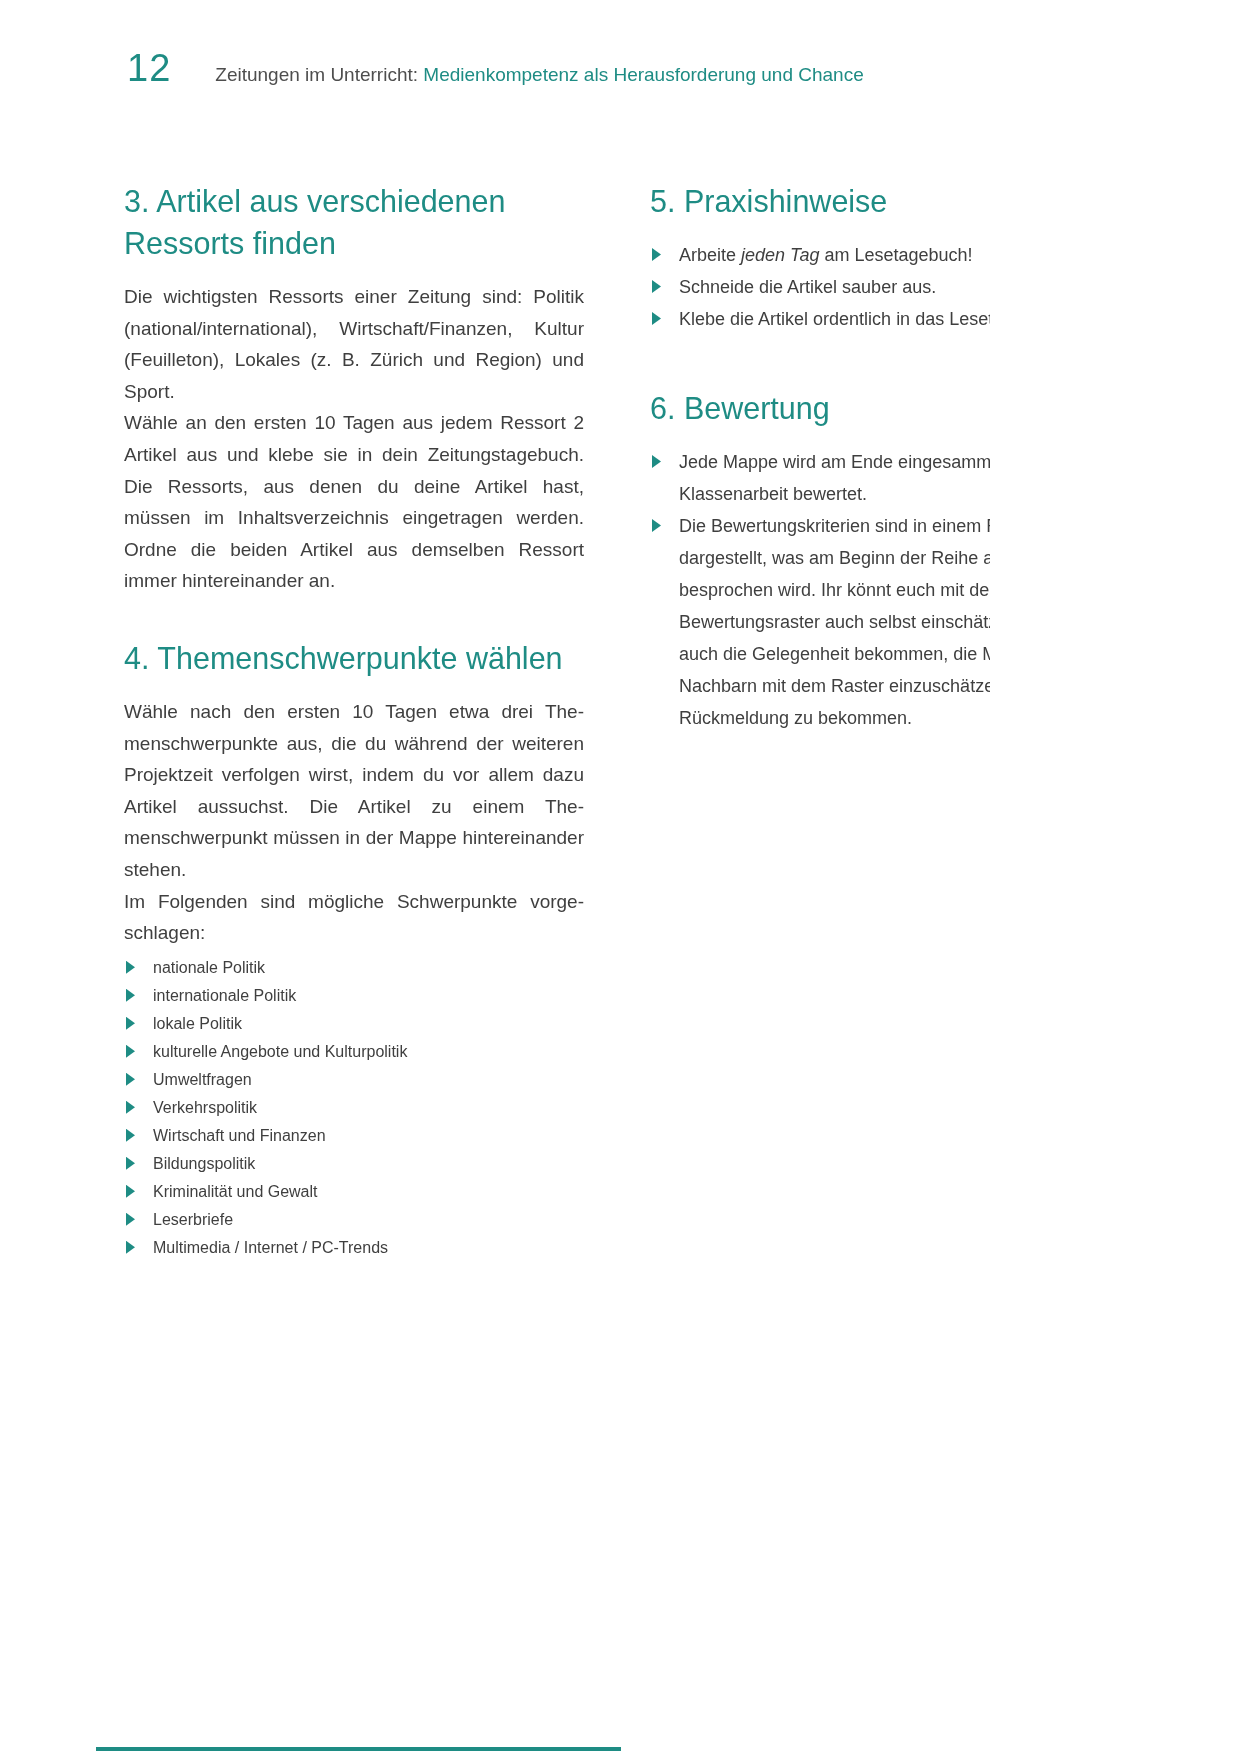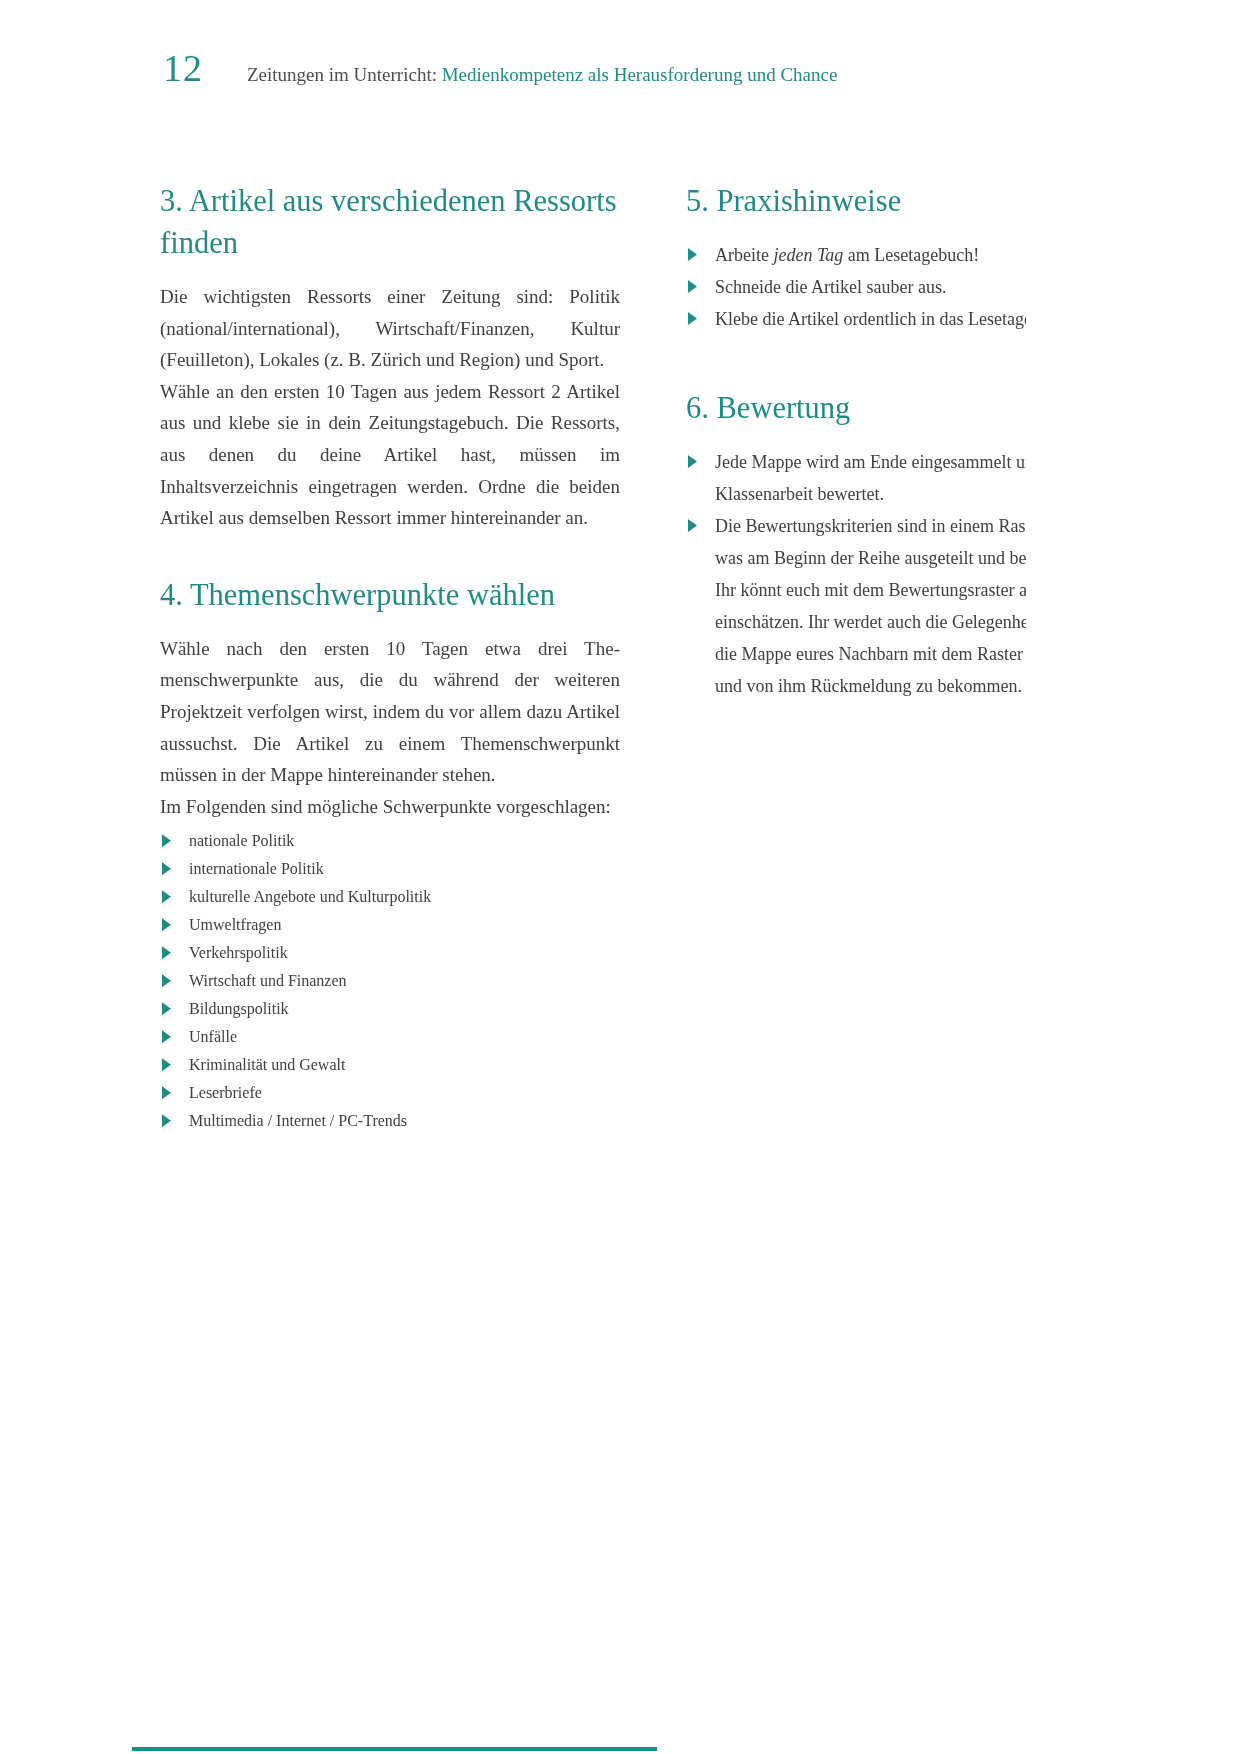--- a/index.html
+++ b/index.html
@@ -1,23 +1,22 @@
 <!DOCTYPE html>
 <html lang="de"><head>
 <meta charset="utf-8">
 <style>
   html,body { margin:0; padding:0; background:#ffffff; }
   .page {
     position:relative;
     width:990px; height:1754px;
     background:#ffffff;
-    font-family:Liberation Serif, serif;
+    font-family:Liberation Sans, sans-serif;
     color:#3f3f3f;
     overflow:hidden;
-    margin-left:36px;
   }
   
   .header {
     position:absolute; top:48px; left:127px; right:100px;
     display:flex; align-items:baseline;
   }
   .pagenum { font-size:38px; line-height:40px; color:#1e8c84; letter-spacing:1px; }
   .htext   { font-size:19px; margin-left:44px; color:#4e4e4e; }
   .hsub    { color:#1e8c84; }
 
@@ -94,41 +93,41 @@
         <li>
             <span class="tri"></span>
             <span class="li-text">nationale Politik</span>
           </li>
         <li>
             <span class="tri"></span>
             <span class="li-text">internationale Politik</span>
           </li>
         <li>
             <span class="tri"></span>
+            <span class="li-text">lokale Politik</span>
+          </li>
+        <li>
+            <span class="tri"></span>
             <span class="li-text">kulturelle Angebote und Kulturpolitik</span>
           </li>
         <li>
             <span class="tri"></span>
             <span class="li-text">Umweltfragen</span>
           </li>
         <li>
             <span class="tri"></span>
             <span class="li-text">Verkehrspolitik</span>
           </li>
         <li>
             <span class="tri"></span>
             <span class="li-text">Wirtschaft und Finanzen</span>
           </li>
         <li>
             <span class="tri"></span>
             <span class="li-text">Bildungspolitik</span>
-          </li>
-        <li>
-            <span class="tri"></span>
-            <span class="li-text">Unfälle</span>
           </li>
         <li>
             <span class="tri"></span>
             <span class="li-text">Kriminalität und Gewalt</span>
           </li>
         <li>
             <span class="tri"></span>
             <span class="li-text">Leserbriefe</span>
           </li>
         <li>

